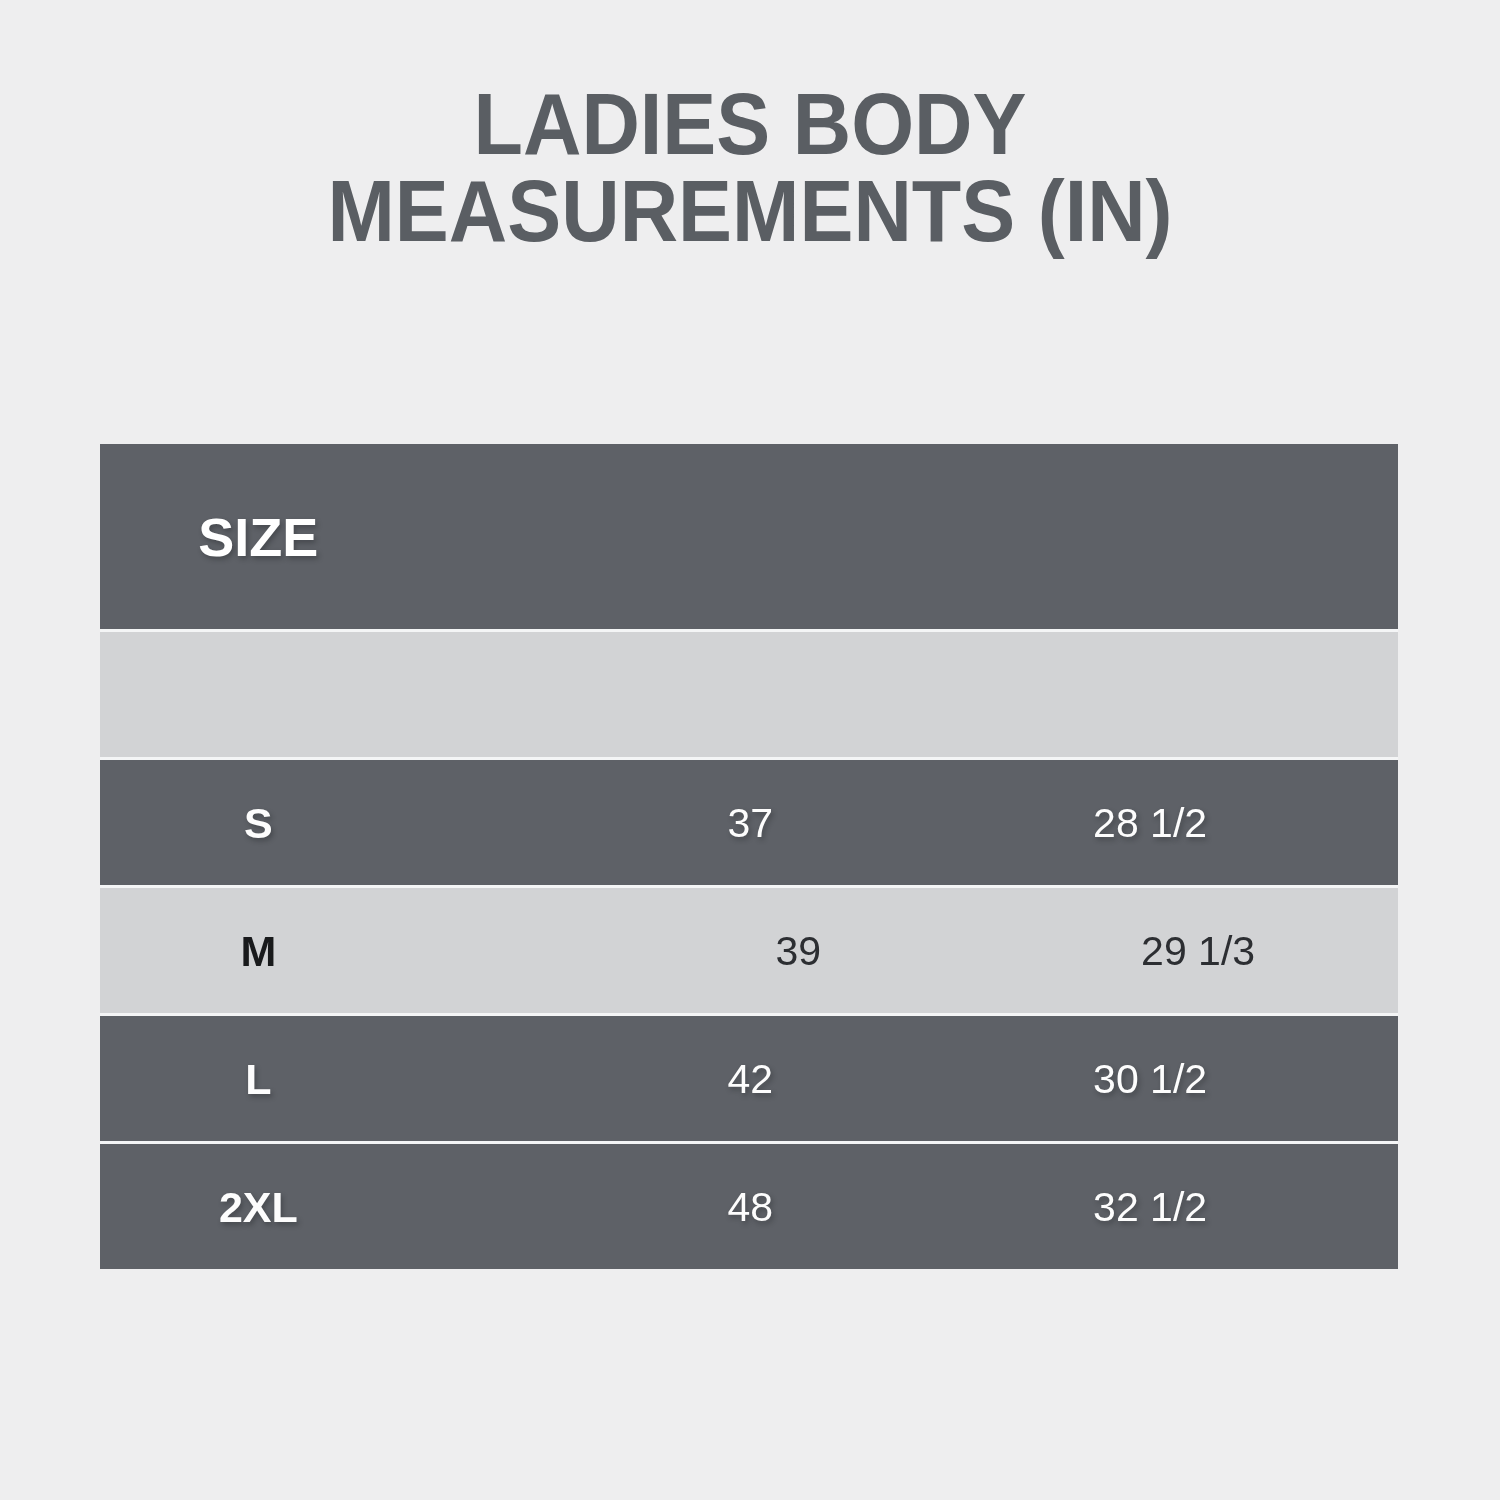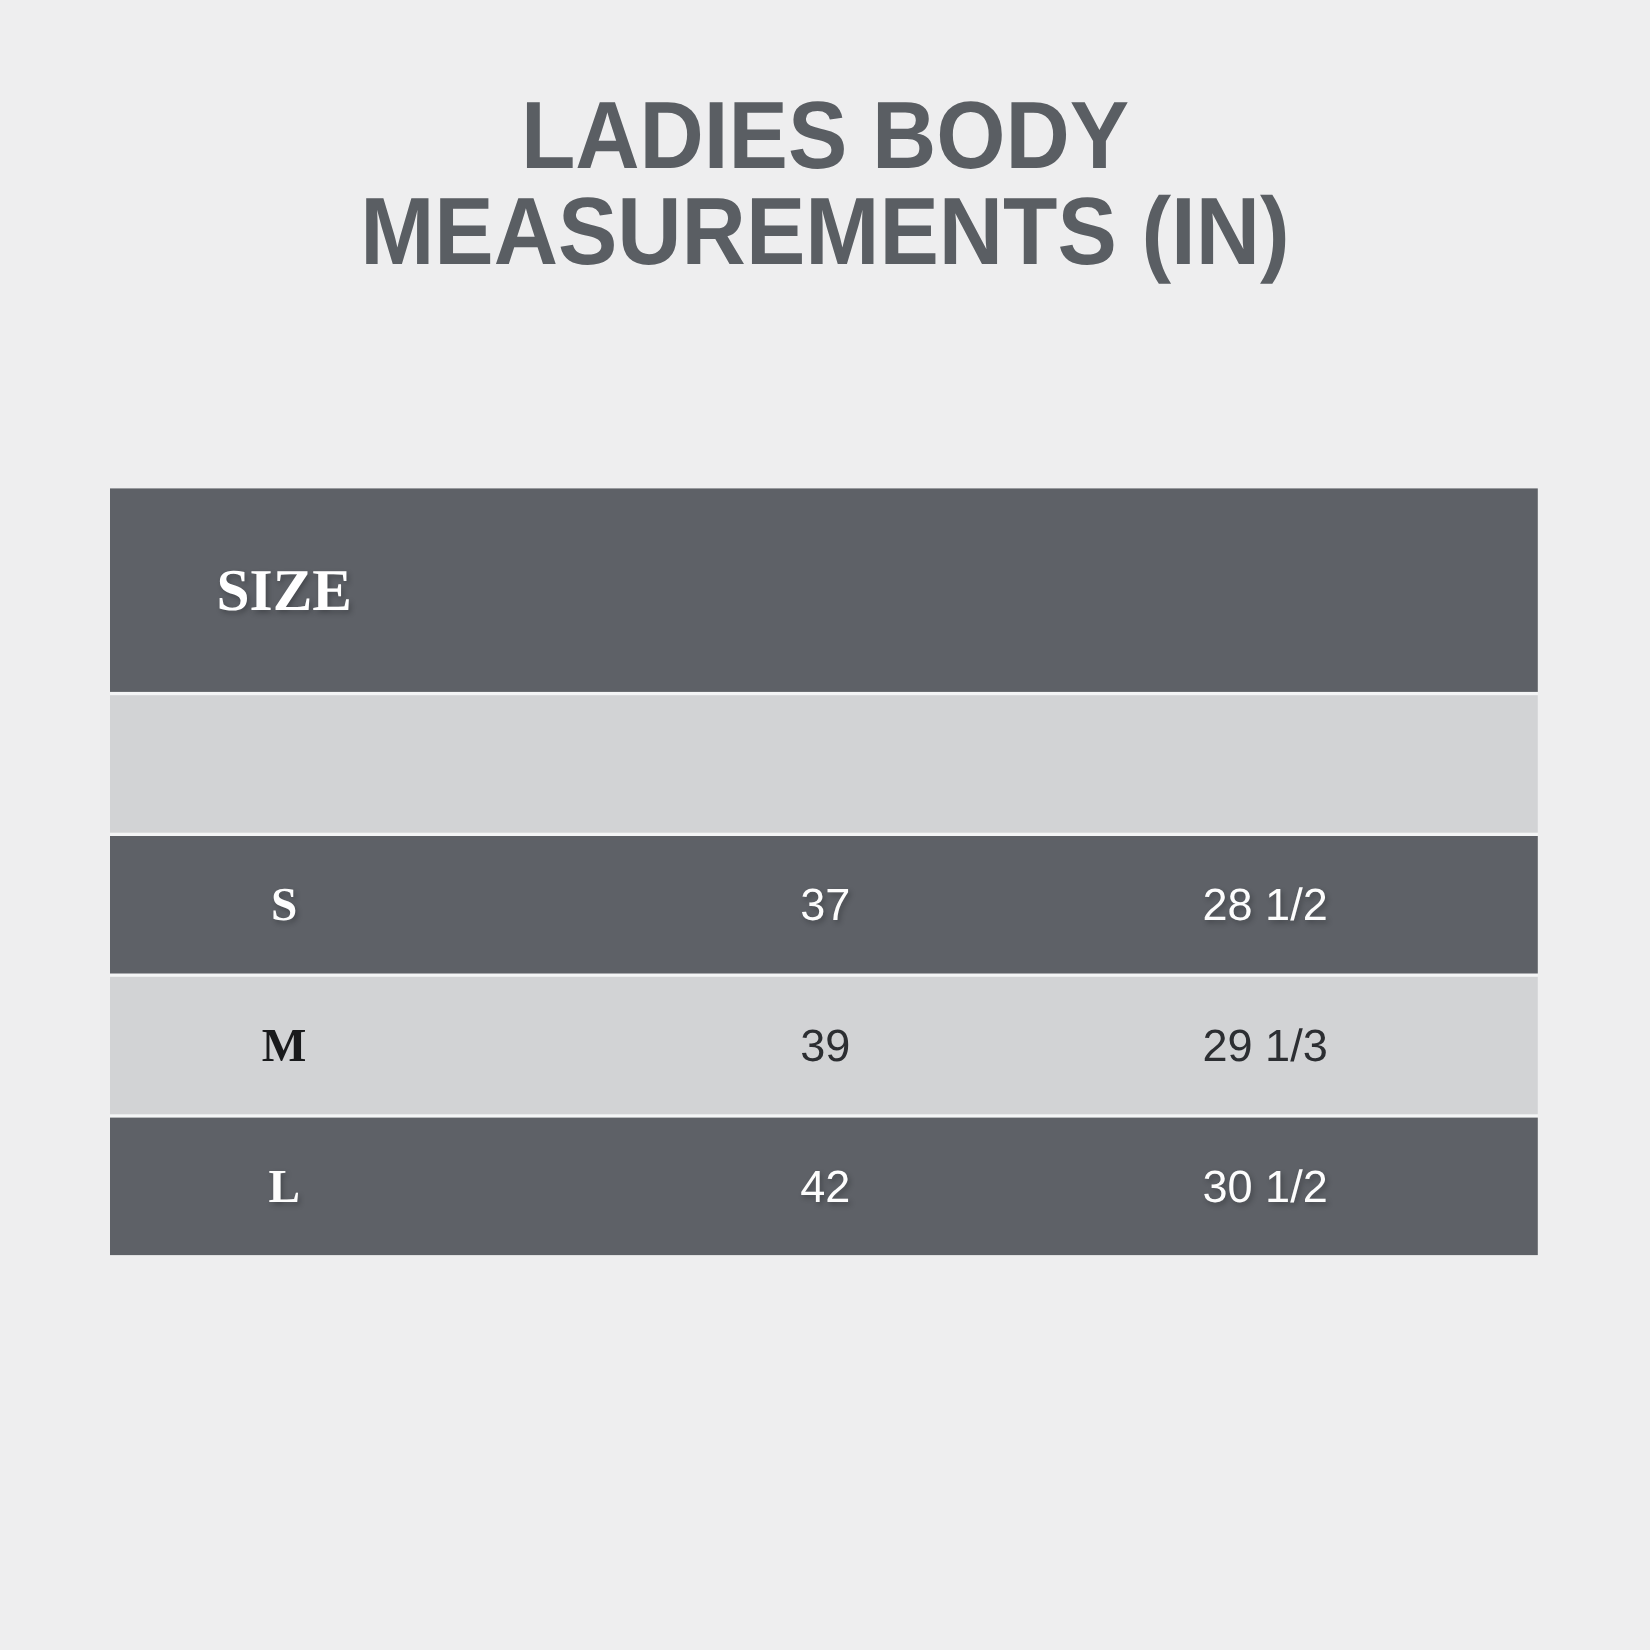--- a/index.html
+++ b/index.html
@@ -50,39 +50,39 @@
   .row.header { height: 185px; }
   .row.dark  { background: var(--row-dark); }
   .row.light { background: var(--row-light); }
   .cell {
     position: absolute;
     top: 50%;
     transform: translate(-50%, -50%);
     text-align: center;
     white-space: nowrap;
   }
-  .c1 { left: 12.2%; font-family: Liberation Serif, serif; }
+  .c1 { left: 12.2%; }
   .c2 { left: 50.1%; }
   .c3 { left: 80.9%; }
   .hdr {
     font-size: 54px;
     font-weight: bold;
     line-height: 1.35;
     color: var(--header-text);
     white-space: pre-line;
     text-shadow: 2px 3px 5px rgba(25,28,32,0.35);
   }
   .lbl { font-size: 43px; font-weight: bold; }
   .val { font-size: 41px; text-align: center; }
   .row.dark .lbl, .row.dark .val {
     color: var(--dark-row-text);
     text-shadow: 2px 3px 5px rgba(25,28,32,0.35);
   }
   .row.light .lbl { color: var(--light-row-label-text); }
-  .row.light .val { color: var(--light-row-value-text); }
+  .row.light .val { color: var(--light-row-value-text); margin-left: 48px; }
 </style>
 </head>
 <body>
 
 <h1 class="title">LADIES BODY
 MEASUREMENTS (IN)</h1>
 
 <div class="size-table">
 
   <div class="row header dark">
@@ -103,14 +103,19 @@
     <span class="cell c3 val">29 1/3</span>
   </div>
 
   <div class="row dark">
     <span class="cell c1 lbl">L</span>
     <span class="cell c2 val">42</span>
     <span class="cell c3 val">30 1/2</span>
   </div>
 
 
+  <div class="row dark">
+    <span class="cell c1 lbl">2XL</span>
+    <span class="cell c2 val">48</span>
+    <span class="cell c3 val">32 1/2</span>
+  </div>
 
 </div>
 
 </body></html>

